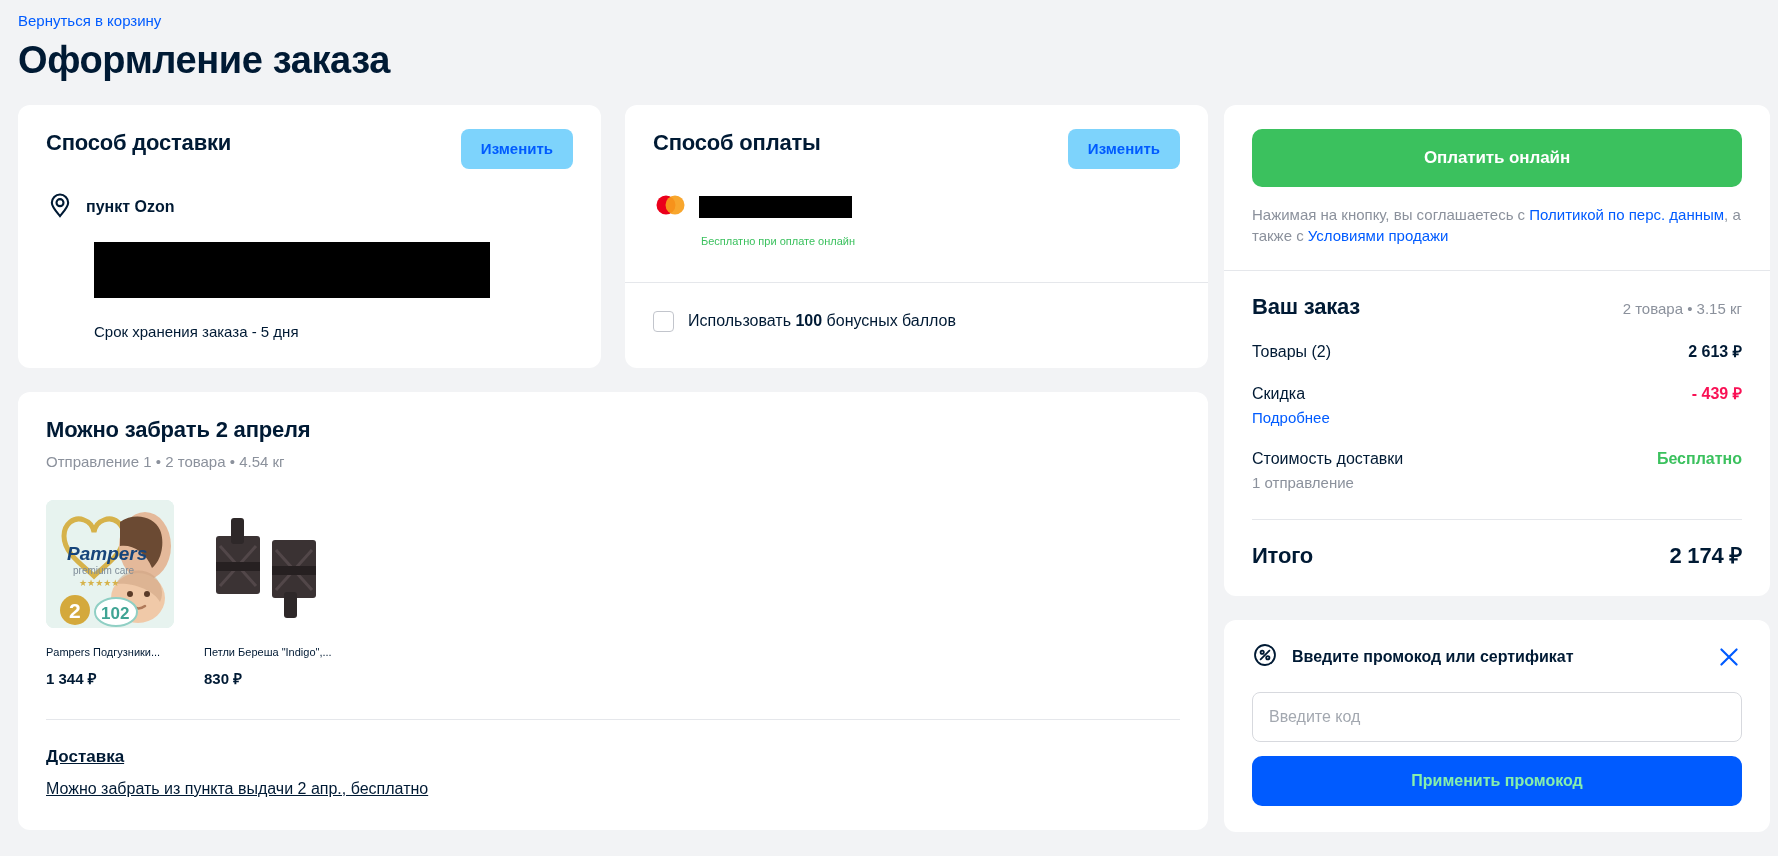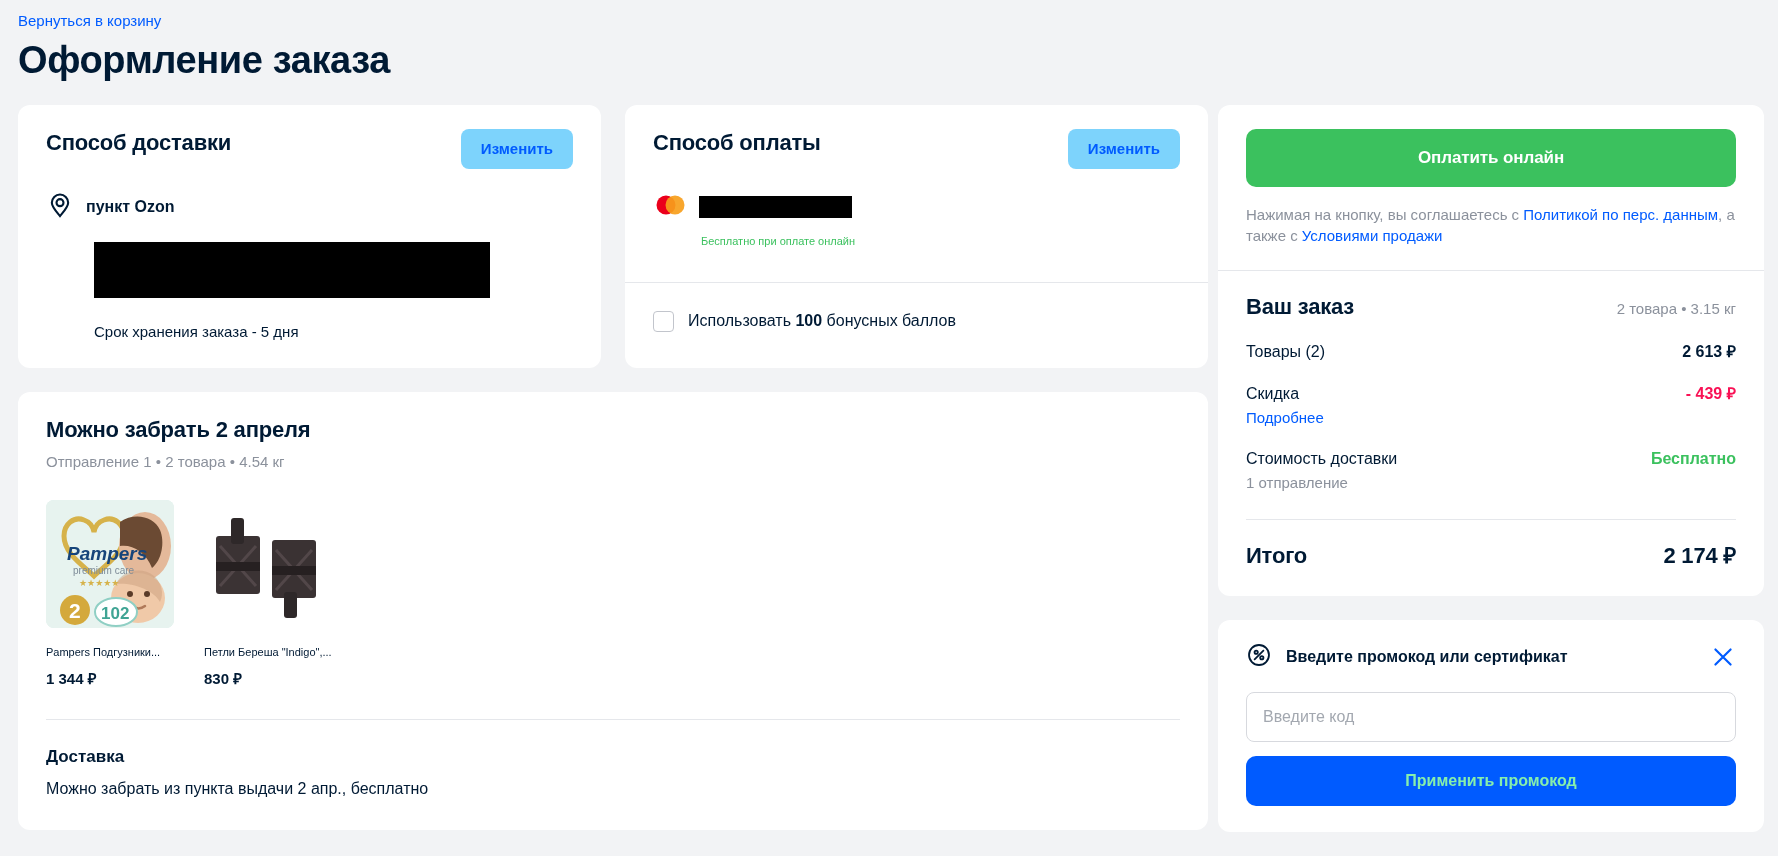--- a/index.html
+++ b/index.html
@@ -32,21 +32,21 @@
   .page-title {
     font-size: 38px;
     line-height: 46px;
     font-weight: 700;
     letter-spacing: -0.4px;
     margin: 6px 0 0 0;
     color: #001a34;
   }
   .layout {
     display: flex;
-    gap: 10px;
+    gap: 16px;
     margin-top: 22px;
     align-items: flex-start;
   }
   .left-col {
     flex: 0 0 1190px;
     max-width: 1190px;
   }
   .right-col {
     flex: 0 0 546px;
     max-width: 546px;
@@ -197,21 +197,21 @@
     font-size: 15px;
     line-height: 20px;
     font-weight: 700;
     margin-top: 7px;
   }
   .ship-divider {
     height: 1px;
     background: #e5e7eb;
     margin-top: 30px;
   }
-  .delivery-block { padding: 26px 28px 30px 28px; }
+  .delivery-block { padding: 26px 28px 30px 28px; text-decoration: underline; }
   .delivery-head {
     font-size: 17px;
     font-weight: 700;
     line-height: 22px;
     margin: 0;
   }
   .delivery-sub {
     font-size: 16px;
     line-height: 22px;
     margin-top: 10px;

